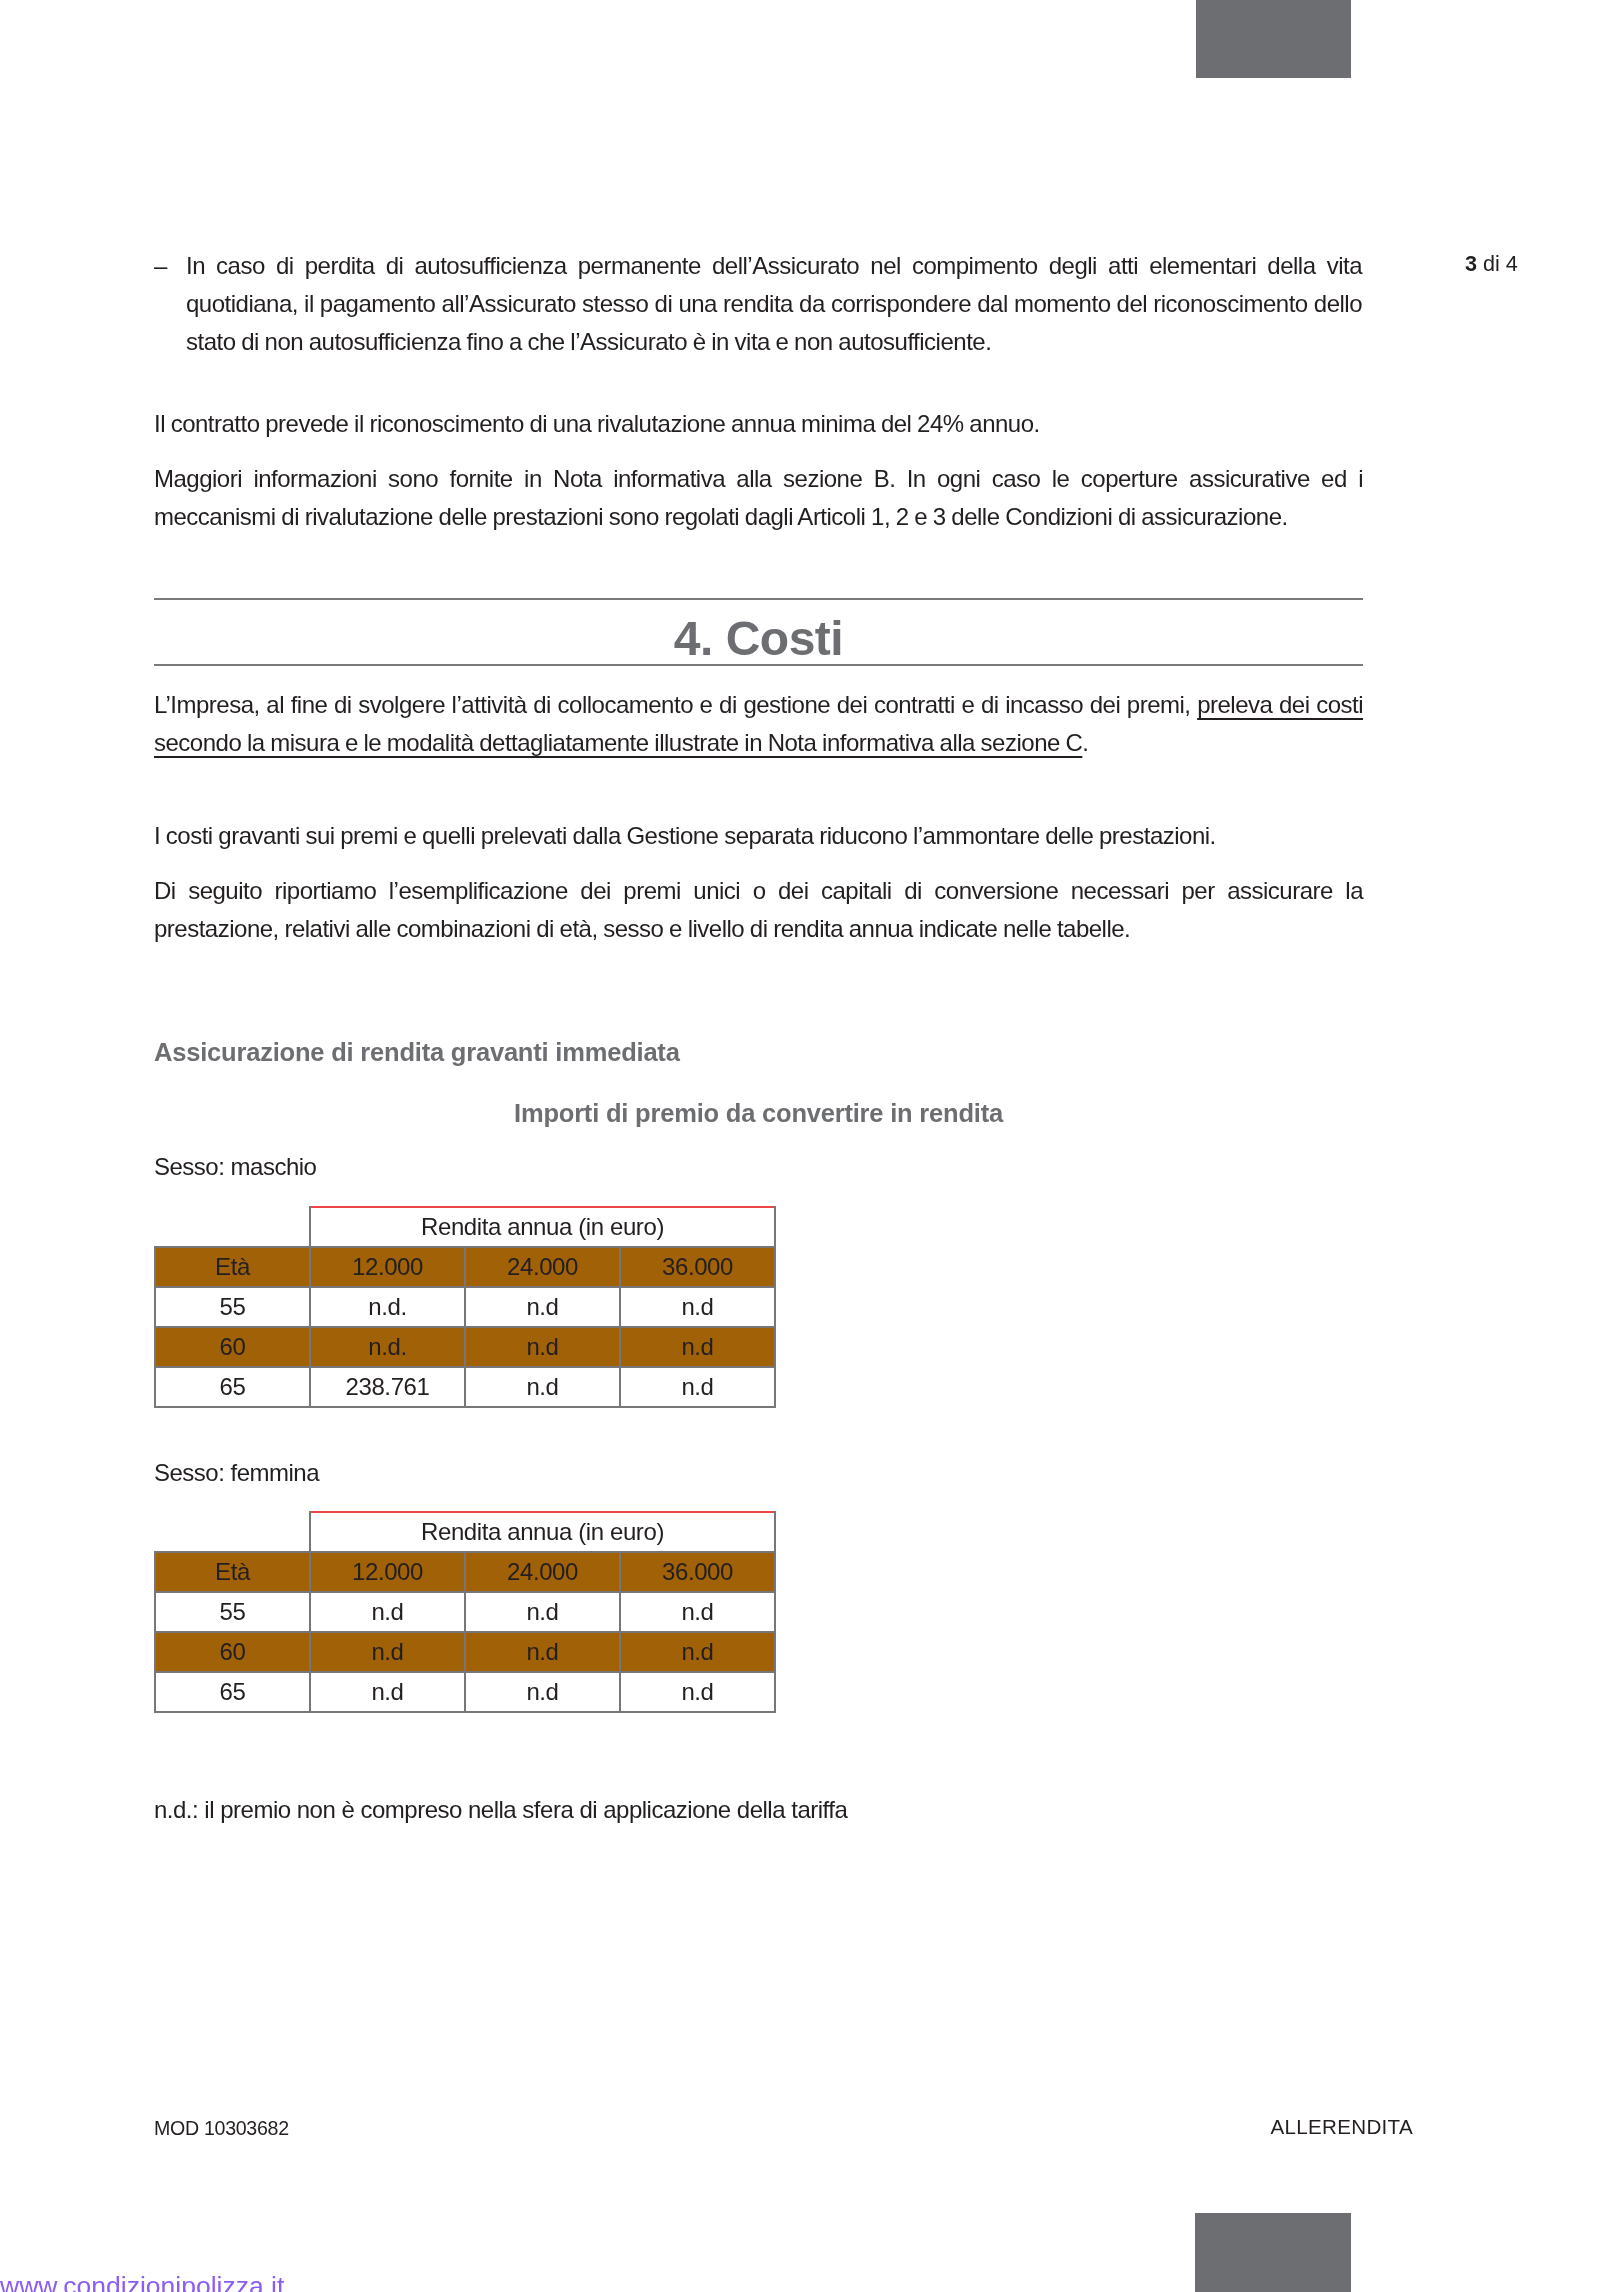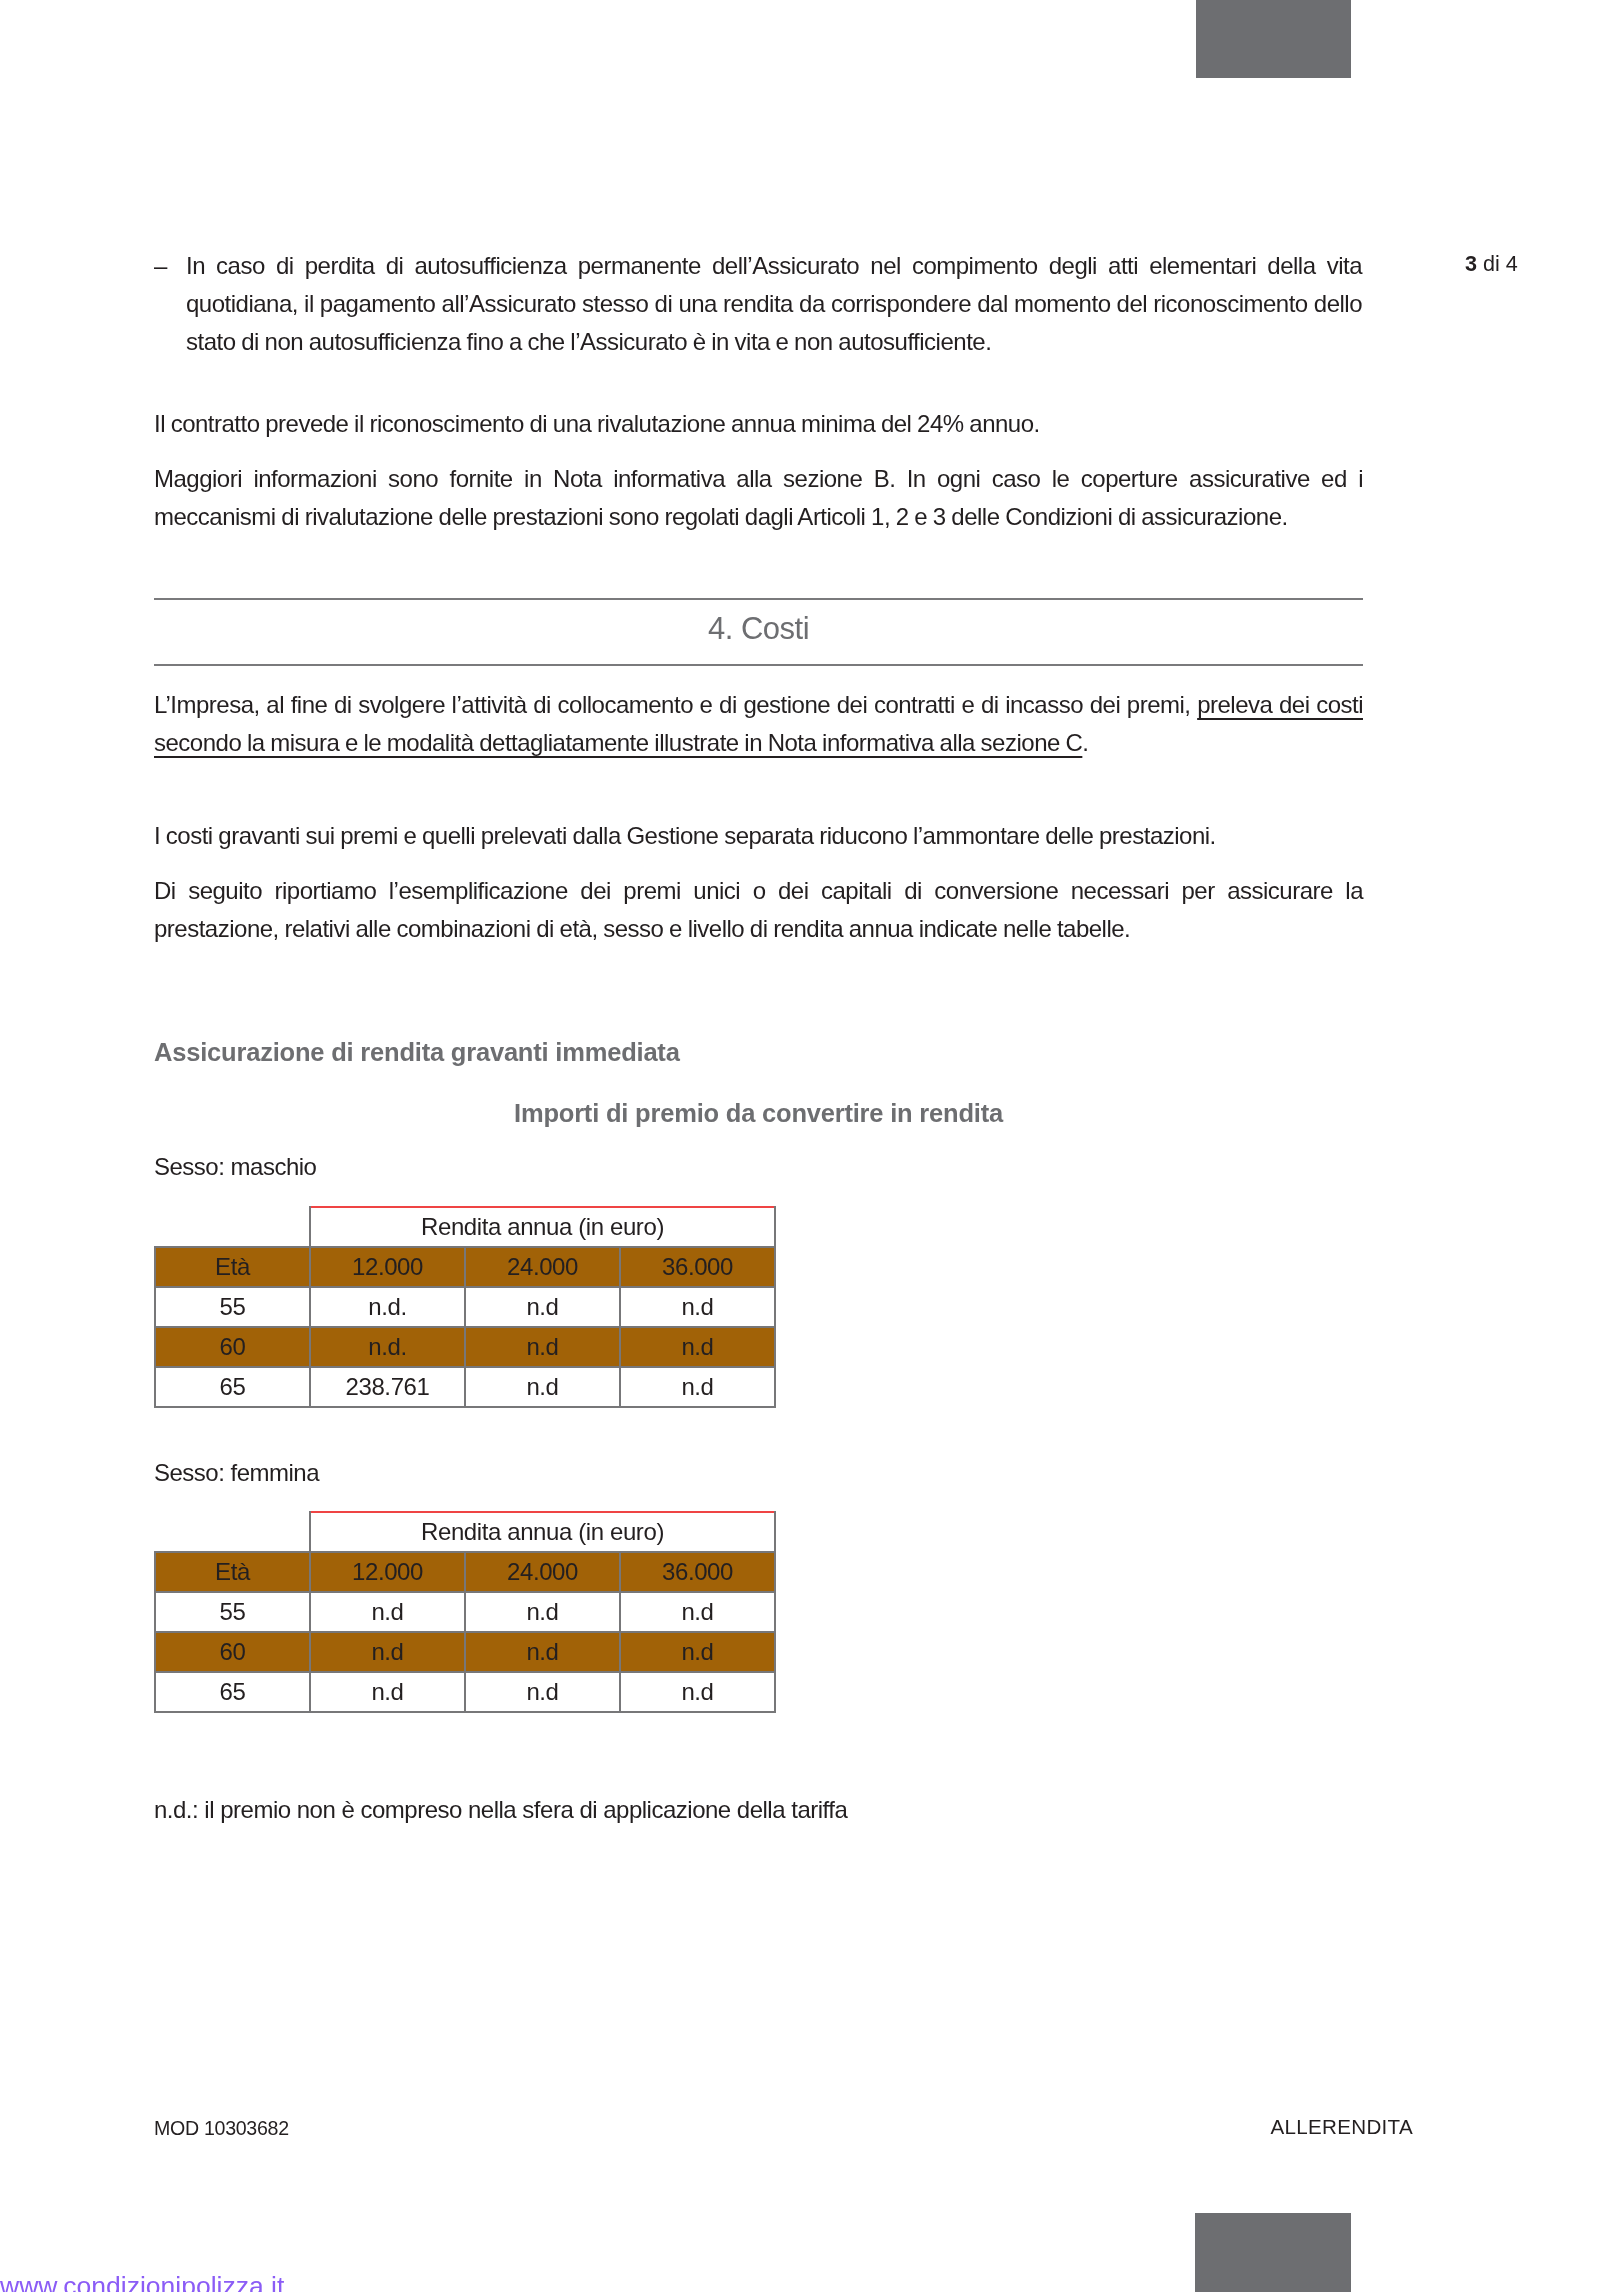--- a/index.html
+++ b/index.html
@@ -11,21 +11,21 @@
   .pagenum span.di { font-weight: 300; }
 
   .para { position: absolute; left: 154px; width: 1209px; font-size: 24px; line-height: 38px;
           text-align: justify; letter-spacing: -0.5px; word-spacing: -0.5px; color: #231f20; }
   .para.last-left { text-align-last: left; }
   .bullet-dash { position: absolute; left: 154px; top: 247px; font-size: 24px; line-height: 38px; }
   .bullet-text { left: 186px; width: 1176px; top: 247px; }
 
   .rule { position: absolute; left: 154px; width: 1209px; height: 0; border-top: 2px solid #7a7a7c; }
   .section-heading { position: absolute; left: 154px; width: 1209px; top: 611px; text-align: center;
-                     font-size: 31px; font-weight: 400; color: #6d6e71; letter-spacing: -0.5px; }
+                     font-size: 48px; font-weight: 700; color: #6d6e71; letter-spacing: -0.5px; }
 
   .u { text-decoration: underline; text-decoration-thickness: 2px; text-underline-offset: 4.9px; }
 
   .subhead { position: absolute; font-weight: bold; color: #6d6e71; font-size: 25.5px; letter-spacing: -0.2px; white-space: nowrap; }
   .label { position: absolute; left: 154px; font-size: 24px; letter-spacing: -0.5px; white-space: nowrap; }
 
   table.rt { position: absolute; left: 154px; border-collapse: collapse; font-size: 24px; color: #231f20; }
   table.rt td { border: 2px solid #777779; height: 38px; padding: 0; text-align: center; width: 153px; letter-spacing: -0.4px; }
   table.rt td.blank { border: none; border-right: 2px solid #777779; border-bottom: 2px solid #777779; }
   table.rt td.top-head { border-top: 2px solid #ef4444; }

